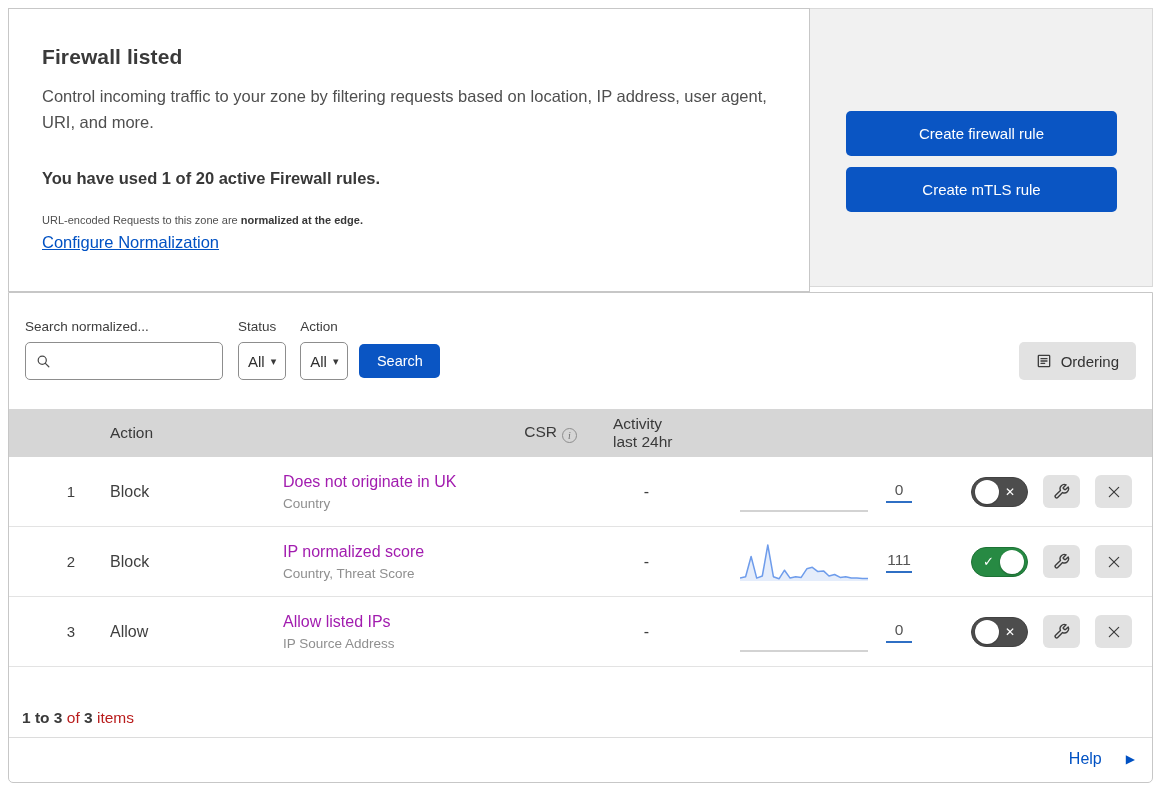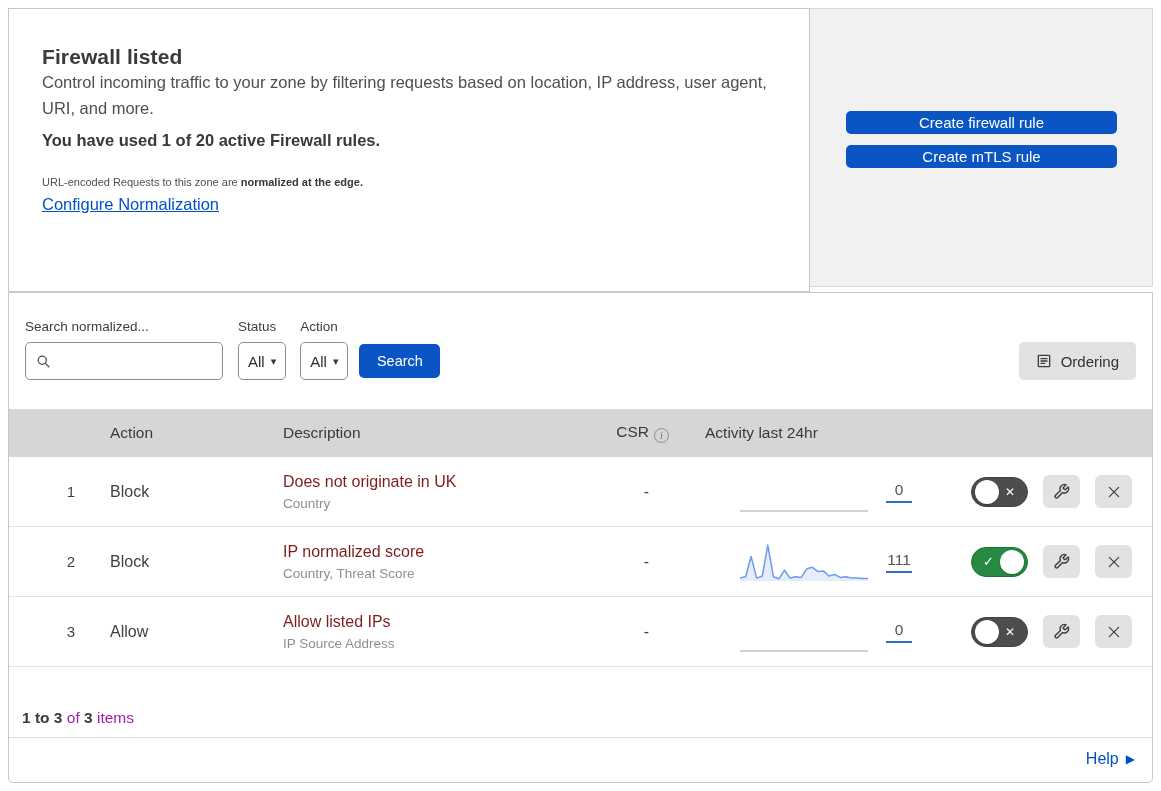--- a/index.html
+++ b/index.html
@@ -13,36 +13,36 @@
 
   
   .top-section { display: flex; align-items: flex-start; }
   .intro-card {
     width: 802px; height: 284px;
     background: #fff;
     border: 1px solid #c7c7c7;
     padding: 36px 34px 0 33px;
   }
   .intro-title { font-size: 21px; font-weight: 600; color: #3a3a3a; letter-spacing: .1px; }
-  .intro-desc { font-size: 16.5px; line-height: 26px; color: #4f4f4f; max-width: 730px; }
-  .intro-usage { margin-top: 10px; font-size: 16.5px; font-weight: bold; color: #383838; }
+  .intro-desc { margin-top: 14px; font-size: 16.5px; line-height: 26px; color: #4f4f4f; max-width: 730px; }
+  .intro-usage { margin-top: 34px; font-size: 16.5px; font-weight: bold; color: #383838; }
   .intro-norm { margin-top: 26px; font-size: 11px; color: #4f4f4f; }
   .intro-norm strong { color: #383838; }
   .intro-link {
     display: inline-block; margin-top: 7px;
     font-size: 16.5px; color: #0051c3; text-decoration: underline; cursor: pointer;
   }
   .actions-panel {
     flex: 1; height: 279px;
     background: #f1f1f1;
     border: 1px solid #d9d9d9; border-left: none;
     padding: 102px 35px 0 36px;
   }
   .btn-primary {
-    display: block; width: 271px; height: 23px;
+    display: block; width: 271px; height: 45px;
     background: #0a55c3; color: #fff;
     border: none; border-radius: 5px;
     font-size: 15px; font-family: inherit;
     cursor: pointer; text-align: center;
   }
   .btn-primary + .btn-primary { margin-top: 11px; }
 
   
   .main-card {
     width: 1145px; height: 491px;
@@ -109,21 +109,21 @@
     border: 1px solid #8d8d8d; border-radius: 50%;
     color: #6f6f6f; font-size: 10px; font-style: italic;
     align-items: center; justify-content: center;
     vertical-align: -2px; margin-left: 5px; cursor: pointer;
     font-family: "Liberation Serif", serif;
   }
   .t-row { height: 70px; border-bottom: 1px solid #e3e3e3; font-size: 16px; }
   .c-num { text-align: right; padding-right: 16px; font-size: 15px; color: #3f3f3f; }
   .c-action-val { padding-left: 19px; color: #3f3f3f; }
   .c-desc-val { padding-left: 20px; }
-  .desc-title { font-size: 16px; color: #7f1d1d; }
+  .desc-title { font-size: 16px; color: #a21caf; }
   .desc-sub { font-size: 13.5px; color: #8f8f8f; margin-top: 5px; }
   .c-csr-val { text-align: right; padding-right: 34px; color: #3f3f3f; }
   .c-activity-val { display: flex; align-items: center; padding-left: 57px; }
   .spark { width: 128px; height: 44px; }
   .count-link {
     margin-left: 18px; min-width: 26px; text-align: center;
     font-size: 15.5px; color: #555;
     border-bottom: 2px solid #2f6fc4; padding-bottom: 2px;
     cursor: pointer; text-decoration: none; display: inline-block;
   }
@@ -158,29 +158,29 @@
   .icon-btn {
     width: 37px; height: 33px;
     background: #e2e2e2; border: none; border-radius: 6px;
     display: flex; align-items: center; justify-content: center;
     cursor: pointer;
   }
 
   
   .t-footer { padding: 42px 16px 10px 13px; font-size: 15.5px; }
   .t-footer .bold { font-weight: bold; color: #3a3a3a; text-align: center; }
-  .t-footer .muted { color: #a21caf; }
+  .t-footer .muted { color: #b91c1c; }
   .help-bar {
     height: 43px; border-top: 1px solid #dcdcdc;
     display: flex; align-items: center; justify-content: flex-end;
     padding-right: 17px;
   }
   .help-link {
     color: #0051c3; font-size: 16px; cursor: pointer; text-decoration: none;
-    display: flex; align-items: center; gap: 7px;
+    display: flex; align-items: center; gap: 24px;
   }
   .help-link .arrow { font-size: 12px; }
 </style>
 </head>
 <body>
 
 <div class="page">
 
   <div class="top-section">
     <div class="intro-card">
@@ -235,21 +235,20 @@
               <line x1="7.5" y1="15.5" x2="13" y2="15.5"></line>
             </svg>
         </span>
         <span>Ordering</span>
       </button>
     </div>
 
     <div class="t-head grid-cols">
       <div></div>
       <div class="c-action">Action</div>
-      <div class="c-desc">Description</div>
       <div class="c-csr"><span>CSR</span><span class="info-icon">i</span></div>
       <div class="c-activity">Activity last 24hr</div>
       <div></div>
     </div>
 
     <div class="t-row grid-cols">
       <div class="c-num">1</div>
       <div class="c-action-val">Block</div>
       <div class="c-desc-val">
         <div class="desc-title">Does not originate in UK</div>

